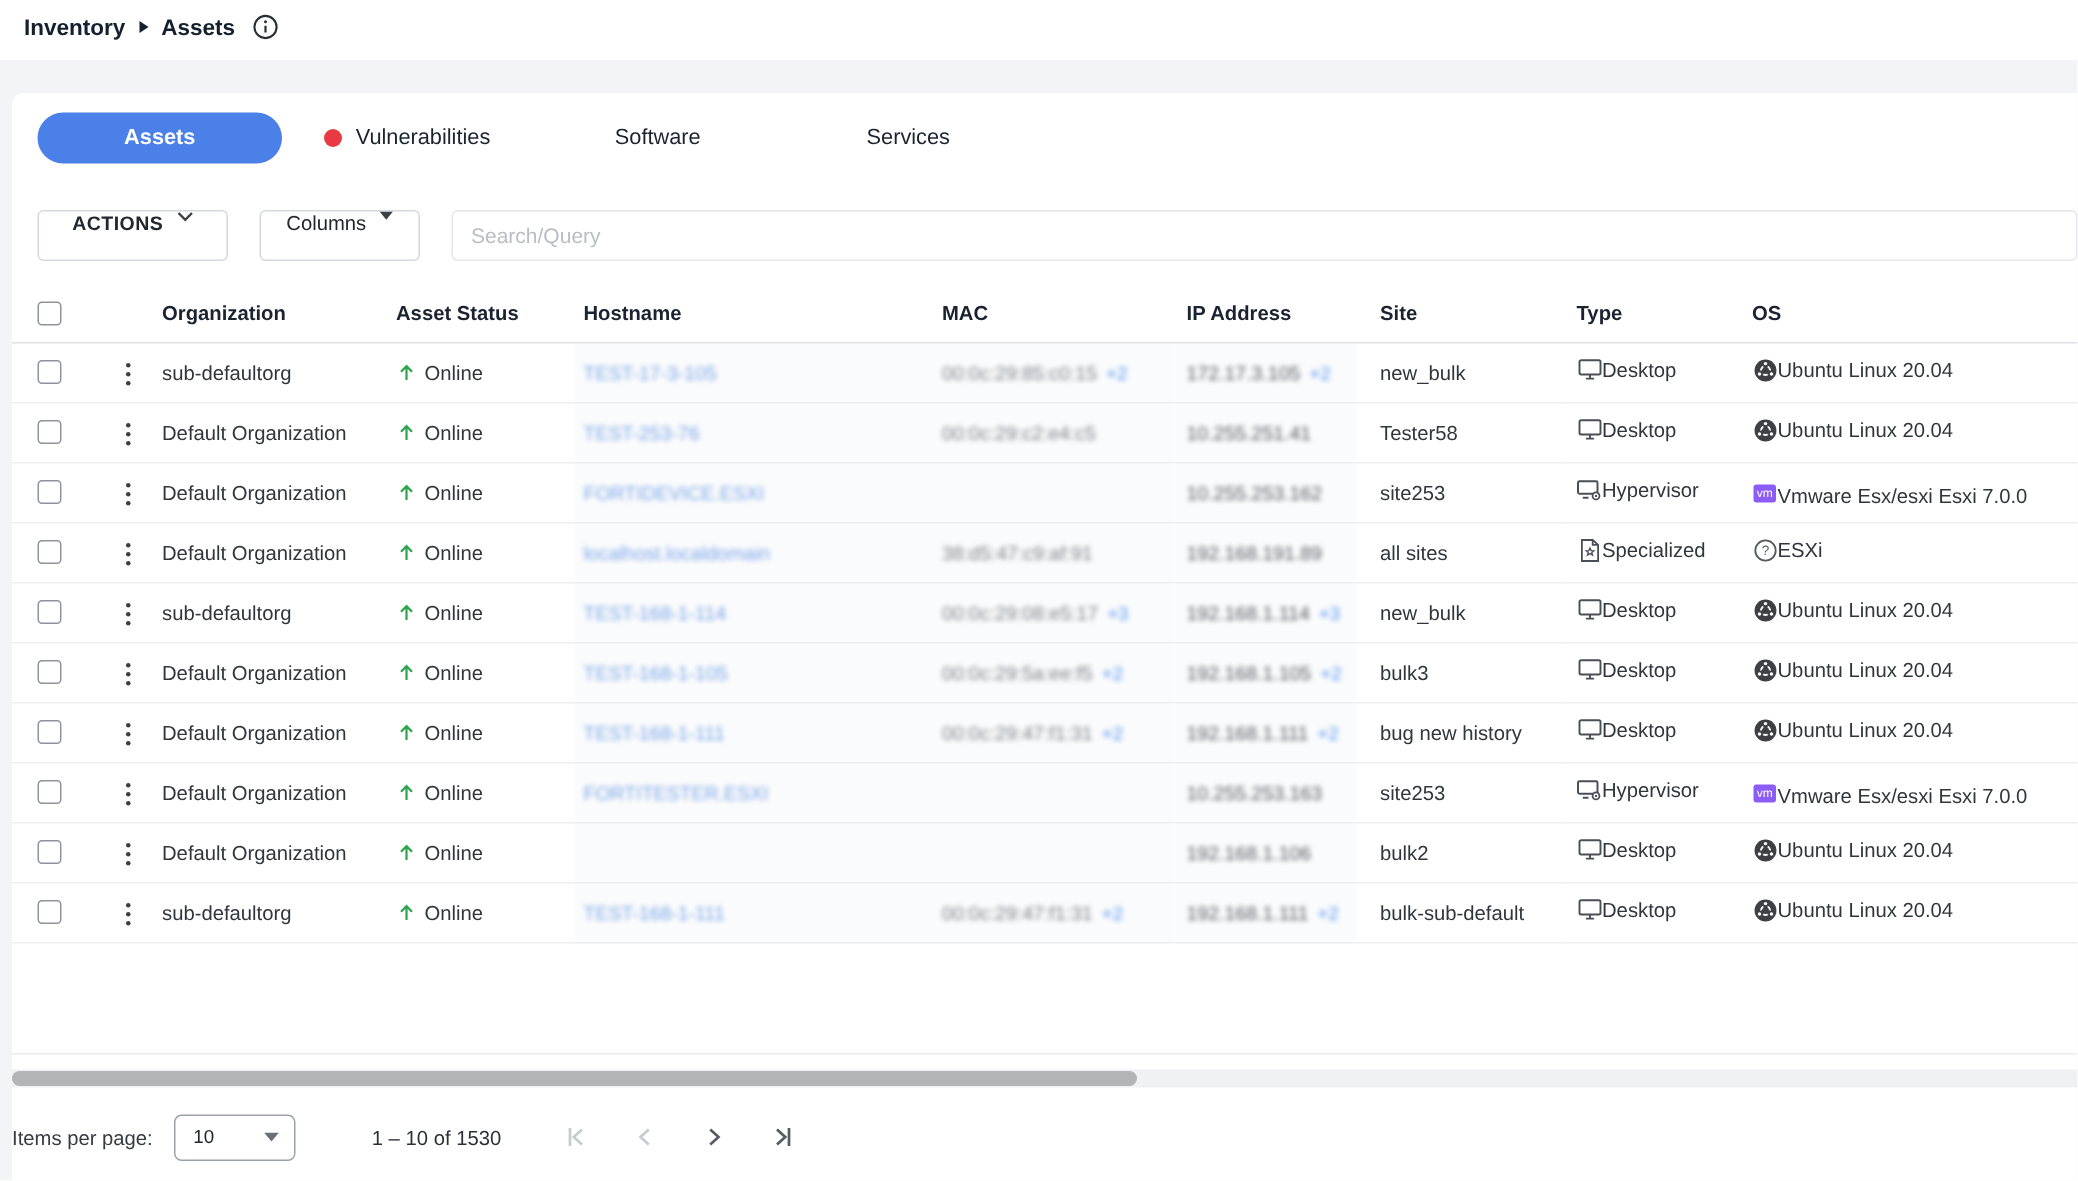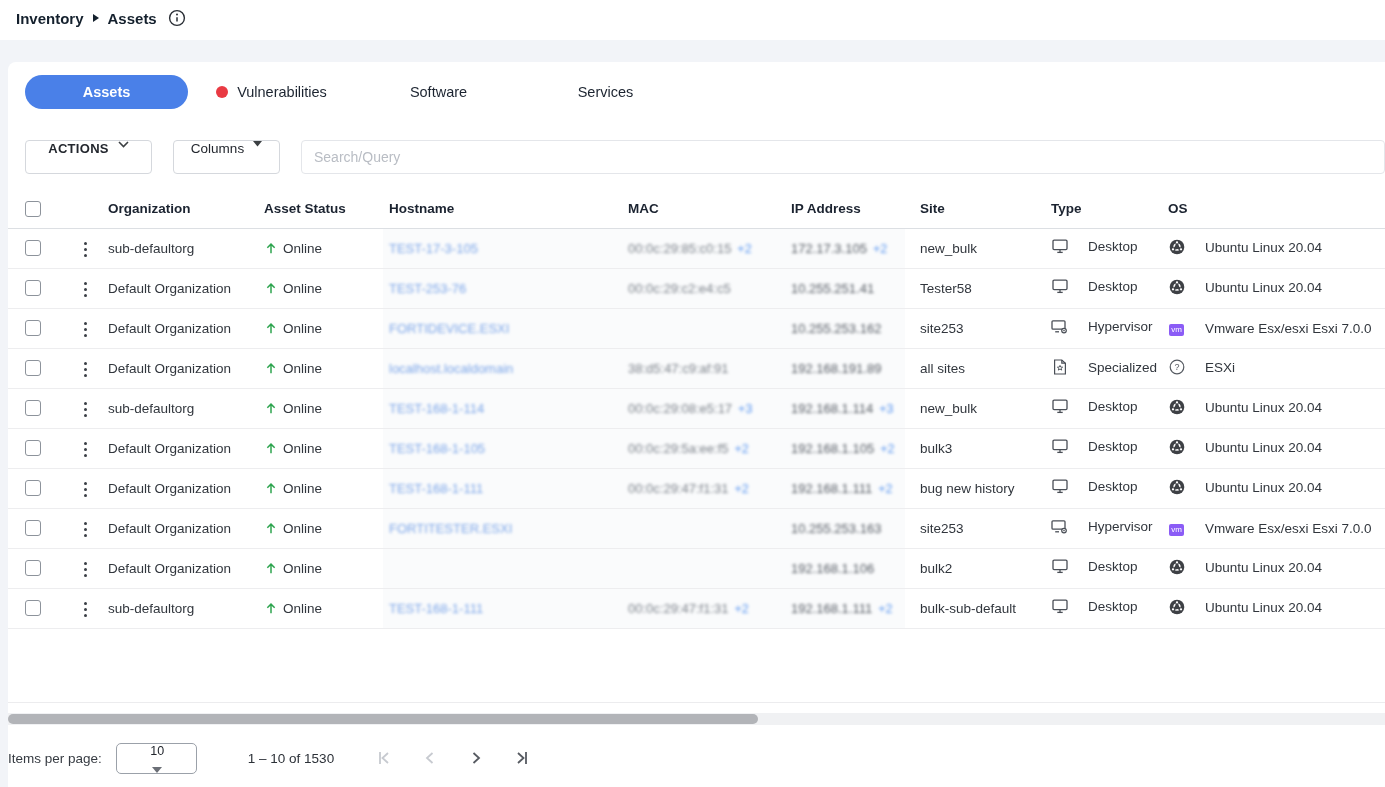--- a/index.html
+++ b/index.html
@@ -51,35 +51,35 @@
     background:#fff; margin-left:9px; vertical-align:middle; cursor:pointer; }
   .kebab { display:inline-flex; flex-direction:column; gap:2.5px; padding:6px 8px; margin-left:8px; cursor:pointer; }
   .kebab i { width:3.4px; height:3.4px; border-radius:50%; background:#3a3e45; }
   .statuscell { display:flex; align-items:center; gap:5px; }
   .blurcell { background:#fafbfc; }
   .blurtext { filter:blur(1.6px); }
   .hostlink { color:#7ba5e8; font-size:13px; text-decoration:none; cursor:pointer; }
   .macv { color:#7d838b; font-size:13px; }
   .ipv { color:#565c64; font-size:13px; }
   .more { color:#5b97f0; margin-left:6px; font-size:12.5px; cursor:pointer; }
-  .cellico { display:inline-flex; align-items:flex-end; gap:20px; }
+  .cellico { display:inline-flex; align-items:flex-start; gap:0; }
   .ticon { display:inline-flex; width:17px; justify-content:center; }
   .vmbadge { display:inline-block; background:#8b5cf6; color:#fff; font-size:8px; font-weight:400;
     padding:2px 2.5px; border-radius:2px; line-height:1; }
 
   
   .tfoot-sep { position:absolute; left:0; right:0; bottom:84px; height:1px; background:#ececee; }
   .hscroll { position:absolute; left:0; right:0; bottom:62px; height:12px; background:#f0f1f3; }
   .hthumb { position:absolute; left:0; top:1px; width:750px; height:10px; border-radius:5px; background:#b2b4b8; cursor:pointer; }
   .footer { position:absolute; left:0; right:0; bottom:8px; height:42px; display:flex;
     align-items:center; font-size:13.5px; color:#363b42; }
   .ipp-label { }
   .pageselect { margin-left:14px; width:81px; height:31px; border:1.5px solid #9ba1a9; border-radius:5px;
     display:flex; align-items:center; justify-content:space-between; padding:0 10px 0 12px;
-    font-size:12.5px; color:#23272e; cursor:pointer; background:#fff;flex-direction:column; }
+    font-size:12.5px; color:#23272e; cursor:pointer; background:#fff; }
   .range { margin-left:51px; color:#2c3138; }
   .pager { margin-left:40px; display:flex; gap:26px; align-items:center; }
   .pgbtn { display:inline-flex; cursor:pointer; }
   .pgbtn svg { stroke:#565a61; }
   .pgbtn.disabled svg { stroke:#c7cad0; }
 </style>
 </head>
 <body>
 
 <div class="pagebg"></div>

